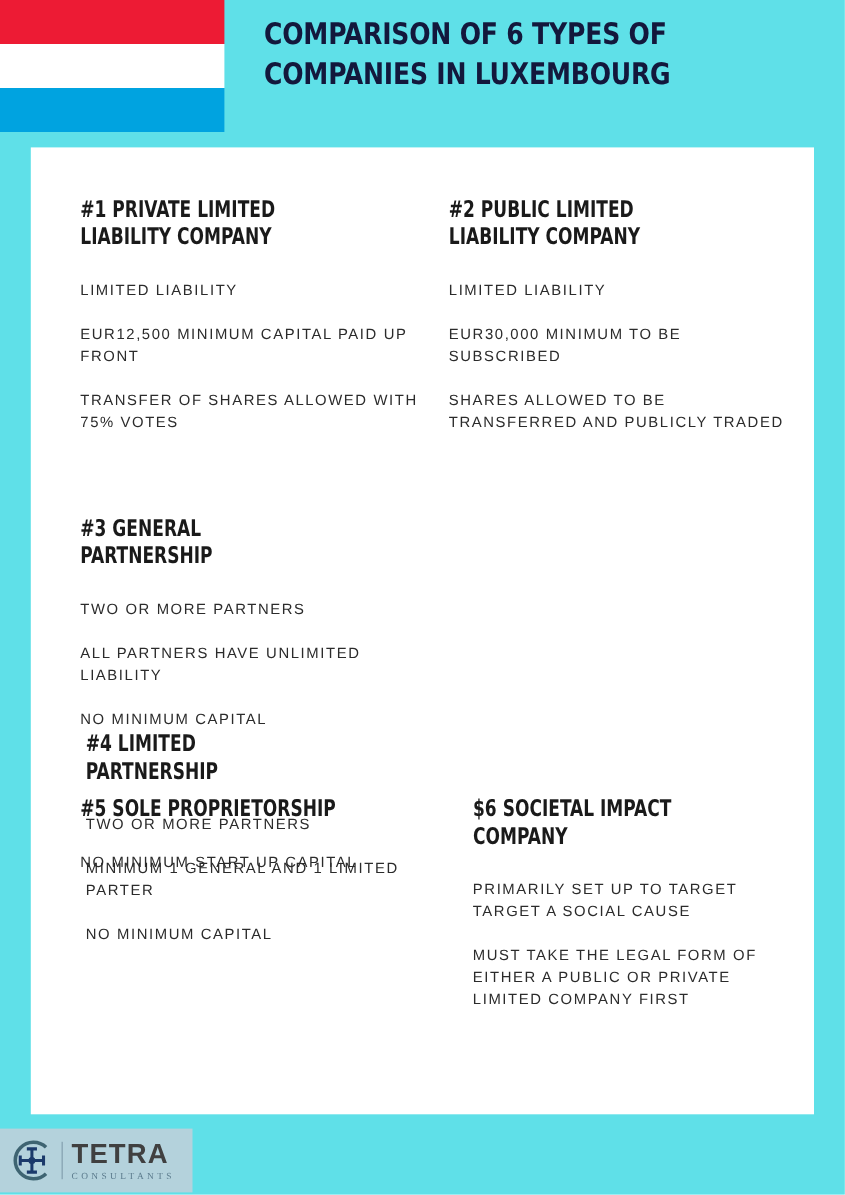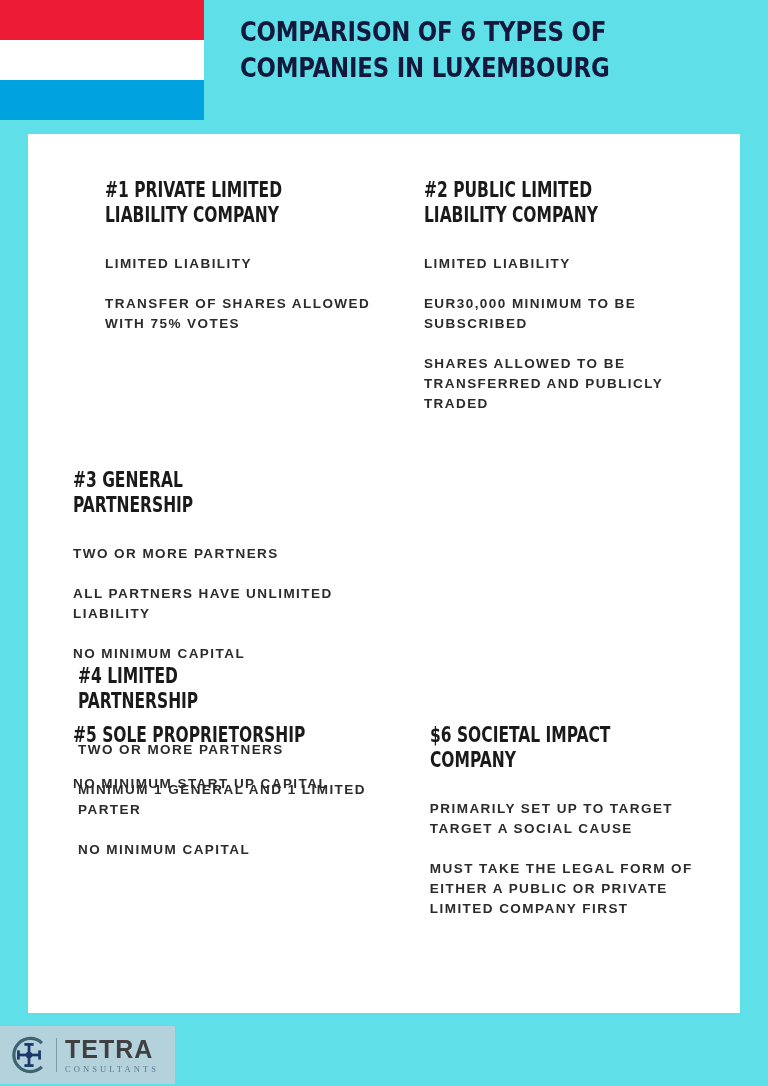--- a/index.html
+++ b/index.html
@@ -61,21 +61,21 @@
   }
 
   .grid {
     position: absolute;
     left: 45px;
     top: 44px;
     width: 660px;
   }
 
   .row { display: flex; }
-  .row-1 { height: 290px; margin-left: 32px; }
+  .row-1 { height: 290px; }
   .row-2 { height: 255px; flex-direction: column; }
   .row-3 { height: 250px; gap: 44px; }
 
   .cell {
     width: 330px;
     box-sizing: border-box;
     padding-right: 18px;
   }
   .cell-right { padding-left: 5px; }
 
@@ -94,21 +94,21 @@
   }
 
   .bullets { margin: 0; padding: 0; list-style: none; }
   .bullet {
     color: #2B2B2B;
     font-size: 13.5px;
     line-height: 20px;
     letter-spacing: 1.45px;
     margin-bottom: 20px;
     font-family: "Liberation Sans", sans-serif;
-    font-weight: 700;
+    font-weight: 400;
   }
   .bullet:last-child { margin-bottom: 0; }
 
   
   .logo-box {
     position: absolute;
     left: 0;
     top: 1026px;
     width: 175px;
     height: 58px;
@@ -169,20 +169,21 @@
 
     <div class="row row-1">
 
       <div class="cell">
         <h2 class="cell-heading">
           <span>#1 PRIVATE LIMITED</span><br>
           <span>LIABILITY COMPANY</span>
         </h2>
         <ul class="bullets">
           <li class="bullet">LIMITED LIABILITY</li>
+          <li class="bullet">EUR12,500 MINIMUM CAPITAL PAID UP FRONT</li>
           <li class="bullet">TRANSFER OF SHARES ALLOWED WITH 75% VOTES</li>
         </ul>
       </div>
 
       <div class="cell cell-right">
         <h2 class="cell-heading">
           <span>#2 PUBLIC LIMITED</span><br>
           <span>LIABILITY COMPANY</span>
         </h2>
         <ul class="bullets">

